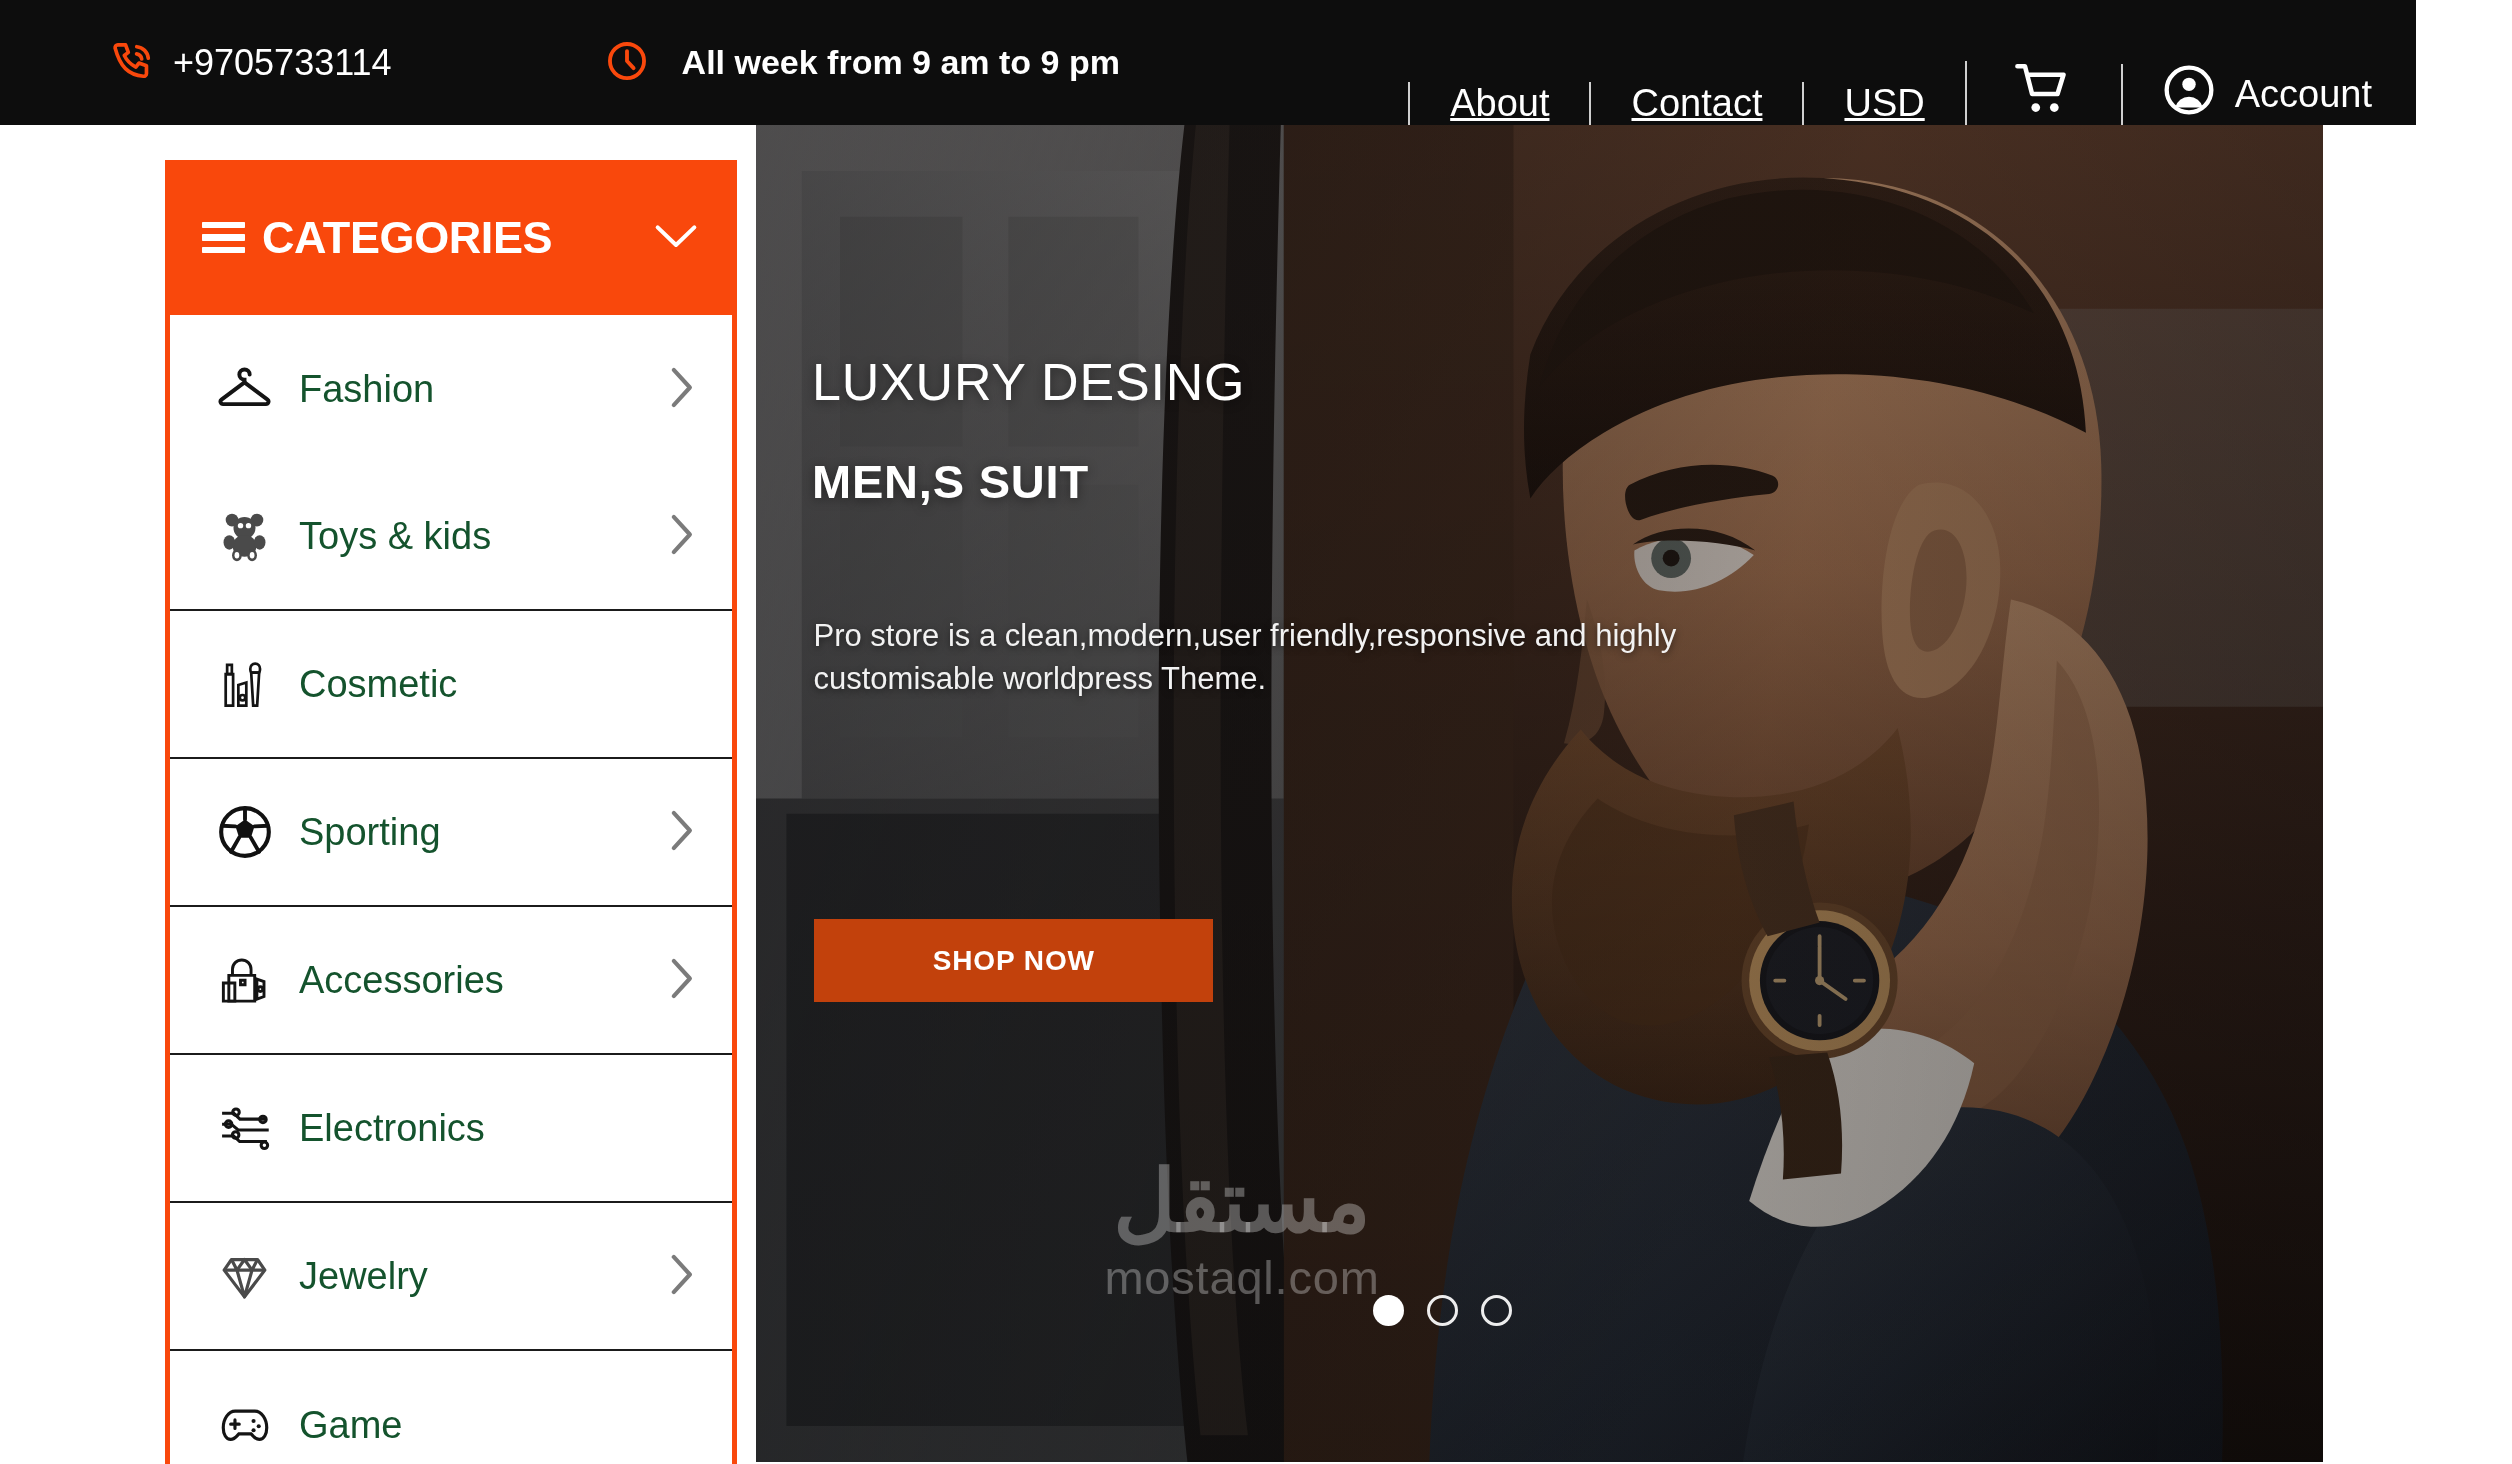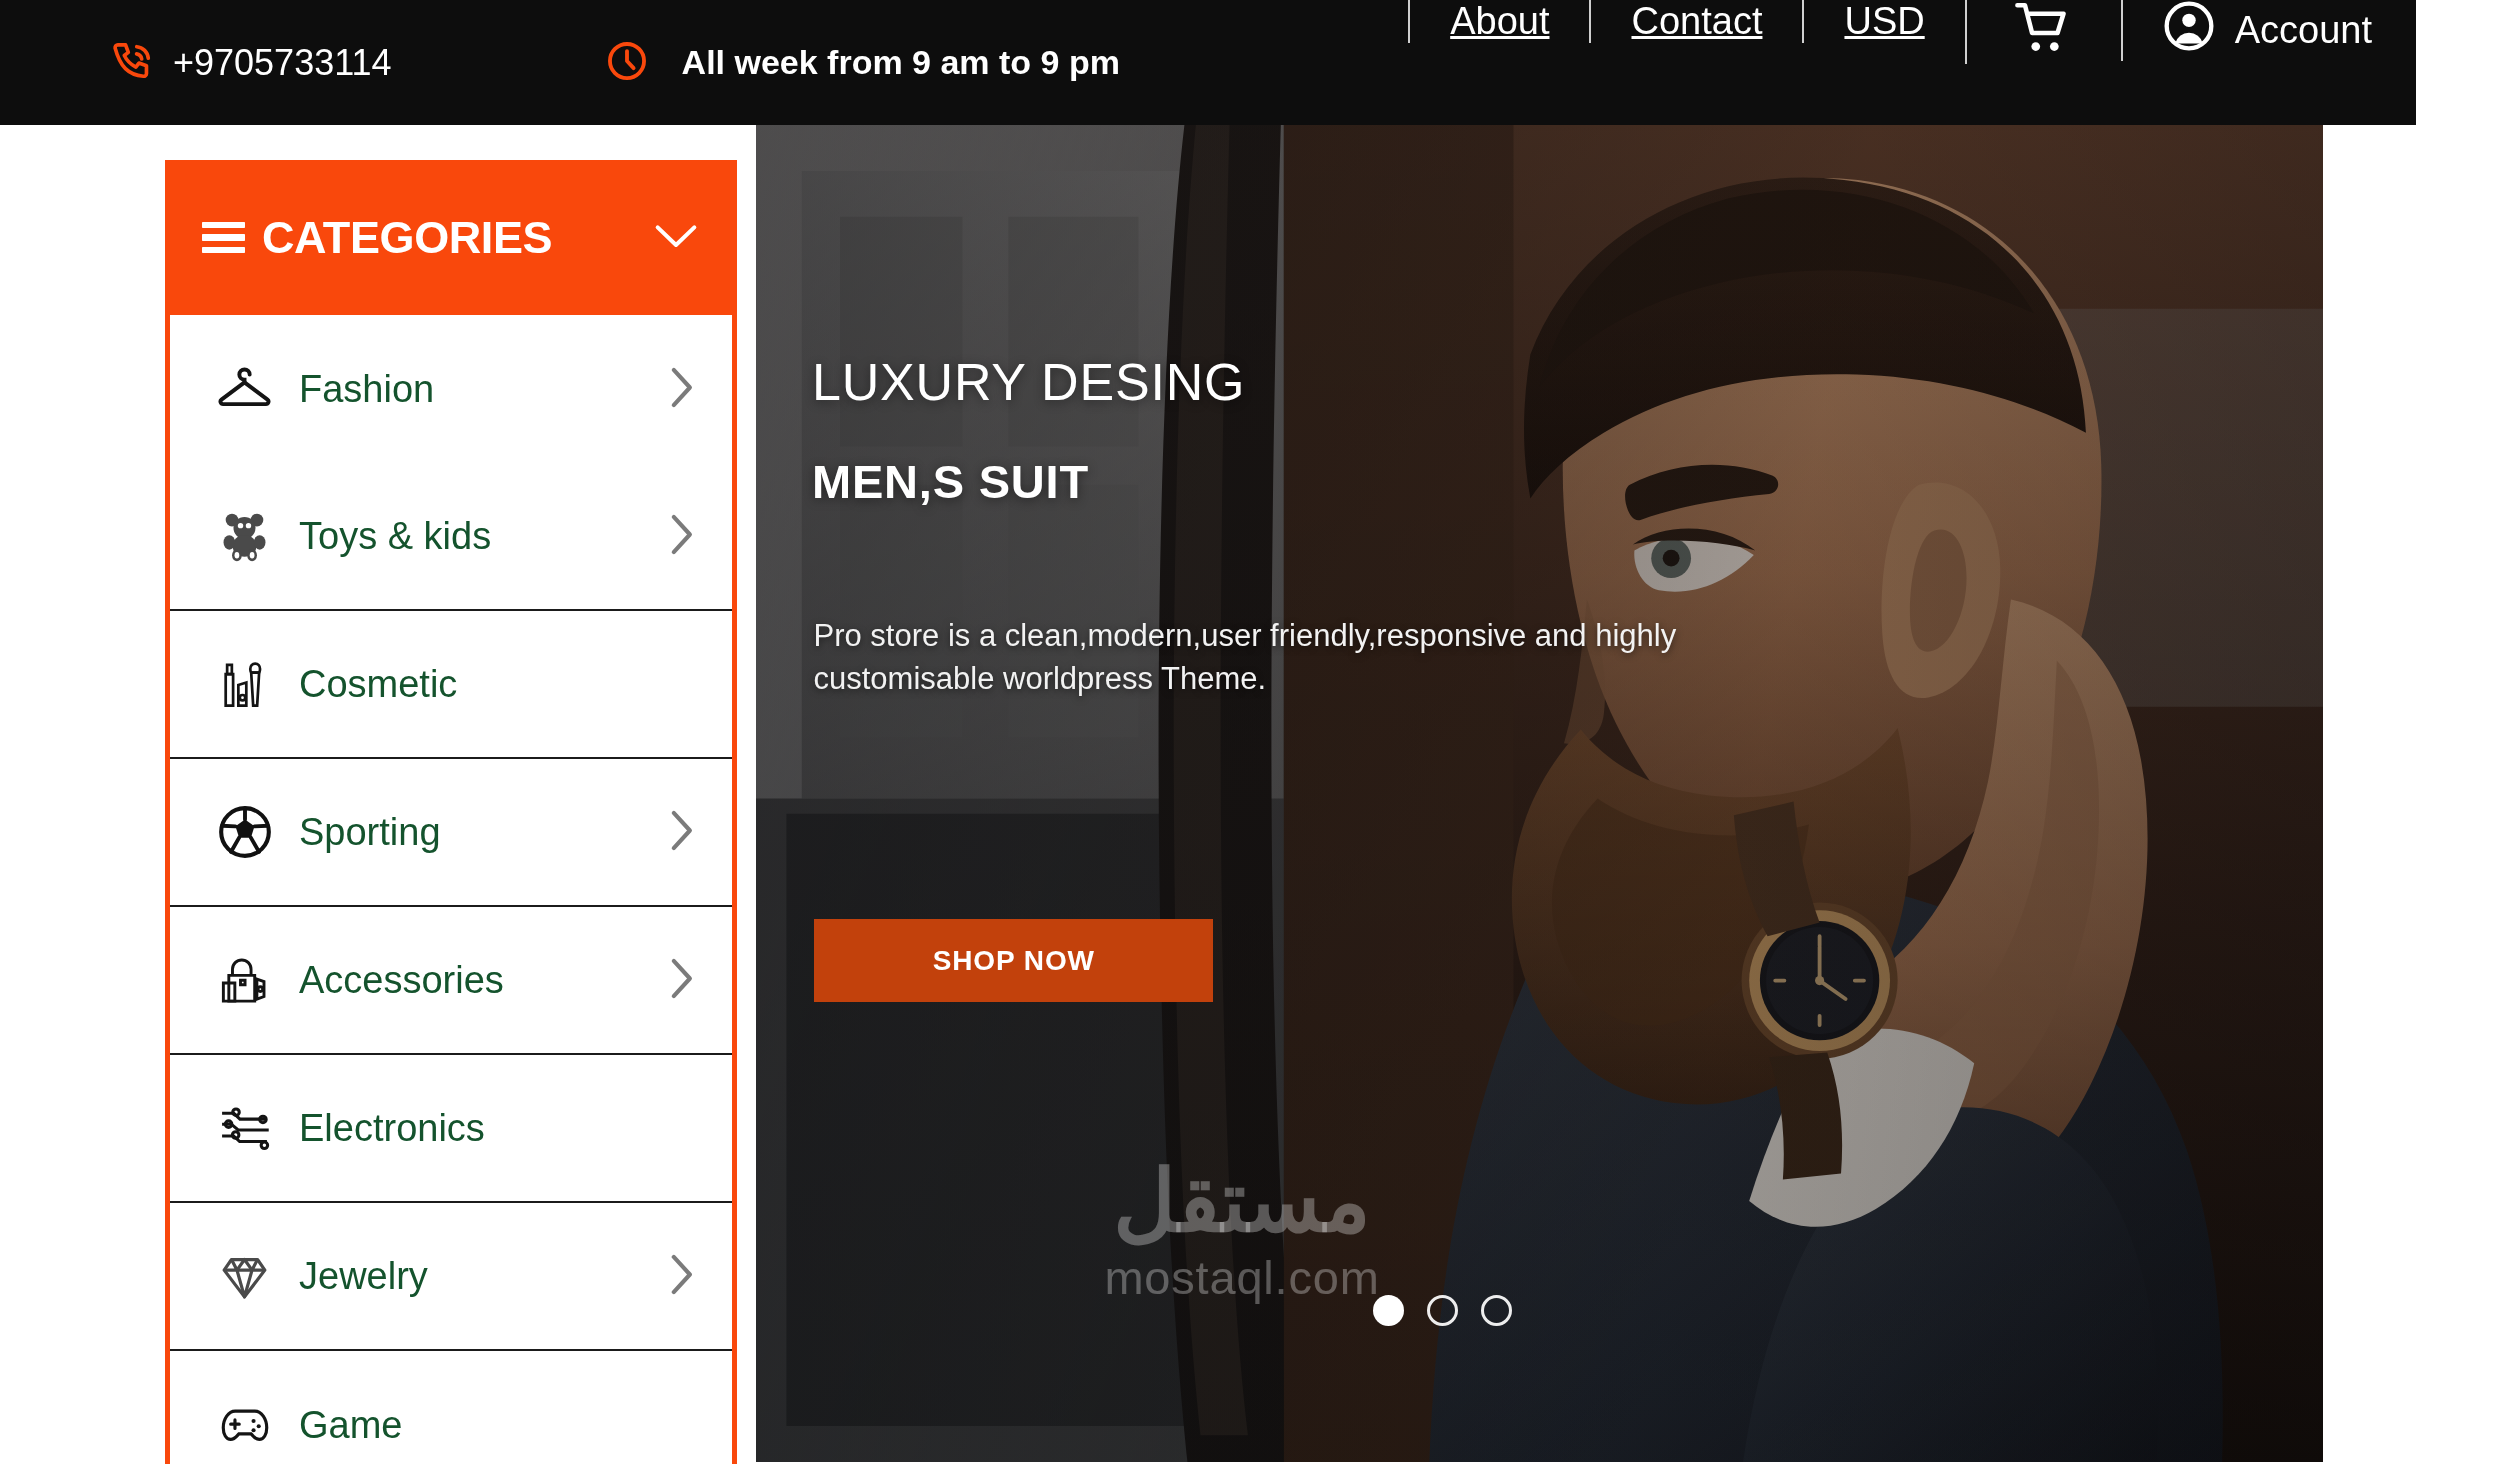--- a/index.html
+++ b/index.html
@@ -27,21 +27,21 @@
     margin-left:213px;
   }
   .tb-text{
     color:#ffffff; font-size:36px; font-weight:400; letter-spacing:0px;
     white-space:nowrap;
   }
   .tb-hours .tb-text{ font-weight:700; font-size:34px; }
 
   .tb-right{
     position:absolute; right:0; top:0; height:125px;
-    display:flex; align-items:flex-start;
+    display:flex; align-items:flex-end;
   }
   .tb-cell{
     display:flex; align-items:center; justify-content:center;
     padding:0 40px;
     border-left:2.3px solid #cfcfcf;
     color:#ffffff; font-size:38px; font-weight:400;
     white-space:nowrap;
   }
   .tb-cell.acct{ gap:20px; padding-right:44px; }
   .tb-cell.cart{ padding:0 47px; }

